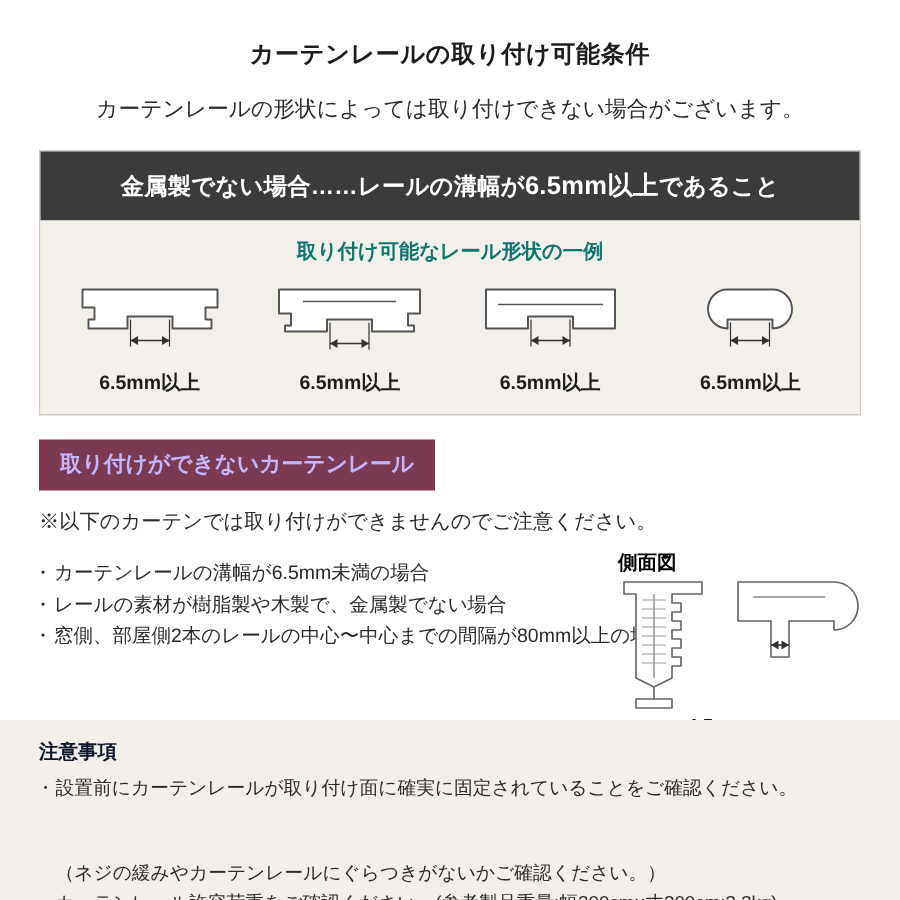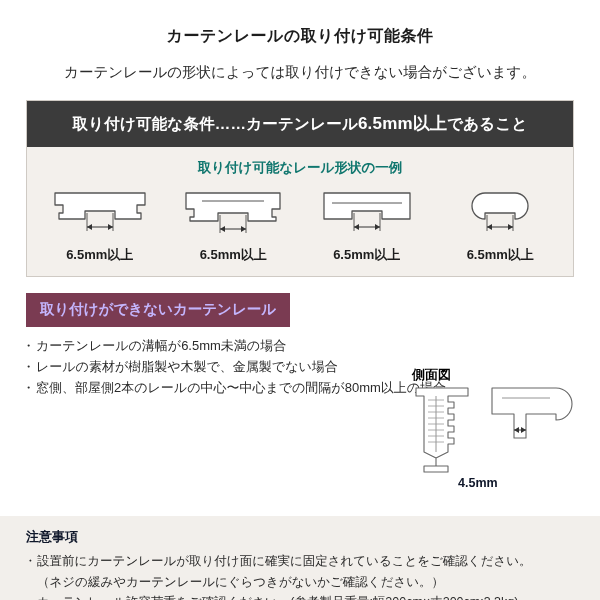--- a/index.html
+++ b/index.html
@@ -167,39 +167,40 @@
   }
   .caution-list li {
     font-size: 12.5px;
     color: #2b2b2b;
     line-height: 1.62;
     position: relative;
     padding-left: 11px;
   }
   .caution-list li.noindent {
     padding-left: 11px;
+    margin-top: 36px;
   }
   .caution-list li .dot {
     position: absolute;
     left: -2px;
     top: 0;
   }
 </style>
 </head>
 <body>
 
 <div class="page">
 
   <h1 class="title">カーテンレールの取り付け可能条件</h1>
   <p class="subtitle">カーテンレールの形状によっては取り付けできない場合がございます。</p>
 
   
   <div class="ok-panel">
     <div class="ok-head">
-      <span>取り付け可能な条件……カーテンレール</span><span class="big">6.5mm以上</span><span>であること</span>
+      <span>金属製でない場合……レールの溝幅が</span><span class="big">6.5mm以上</span><span>であること</span>
     </div>
     <div class="ok-body">
       <div class="ok-body-title">取り付け可能なレール形状の一例</div>
       <div class="rails">
 
         <div class="rail-cell">
           <svg class="rail-svg" width="118" height="62" viewBox="0 0 118 62">
             <path d="M14 10 L104 10 L104 22 L96 22 L96 30 L100 30 L100 36 L74 36 L74 28 L44 28 L44 36 L18 36 L18 30 L22 30 L22 22 L14 22 Z" fill="#ffffff" stroke="#555555" stroke-width="1.3" stroke-linejoin="round"></path>
             <line x1="46" y1="44" x2="72" y2="44" stroke="#333333" stroke-width="1"></line>
             <path d="M46 44 l5 -3 v6 z" fill="#333333"></path>
@@ -247,20 +248,21 @@
           </svg>
           <div class="rail-label">6.5mm以上</div>
         </div>
 
       </div>
     </div>
   </div>
 
   
   <div class="ng-tag">取り付けができないカーテンレール</div>
+  <p class="ng-note">※以下のカーテンでは取り付けができませんのでご注意ください。</p>
   <ul class="ng-list">
     <li>カーテンレールの溝幅が6.5mm未満の場合</li>
     <li>レールの素材が樹脂製や木製で、金属製でない場合</li>
     <li>窓側、部屋側2本のレールの中心〜中心までの間隔が80mm以上の場合</li>
   </ul>
 
   
   <div class="sideview">
     <div class="sideview-title">側面図</div>
     <svg width="168" height="90" viewBox="0 0 168 90">

